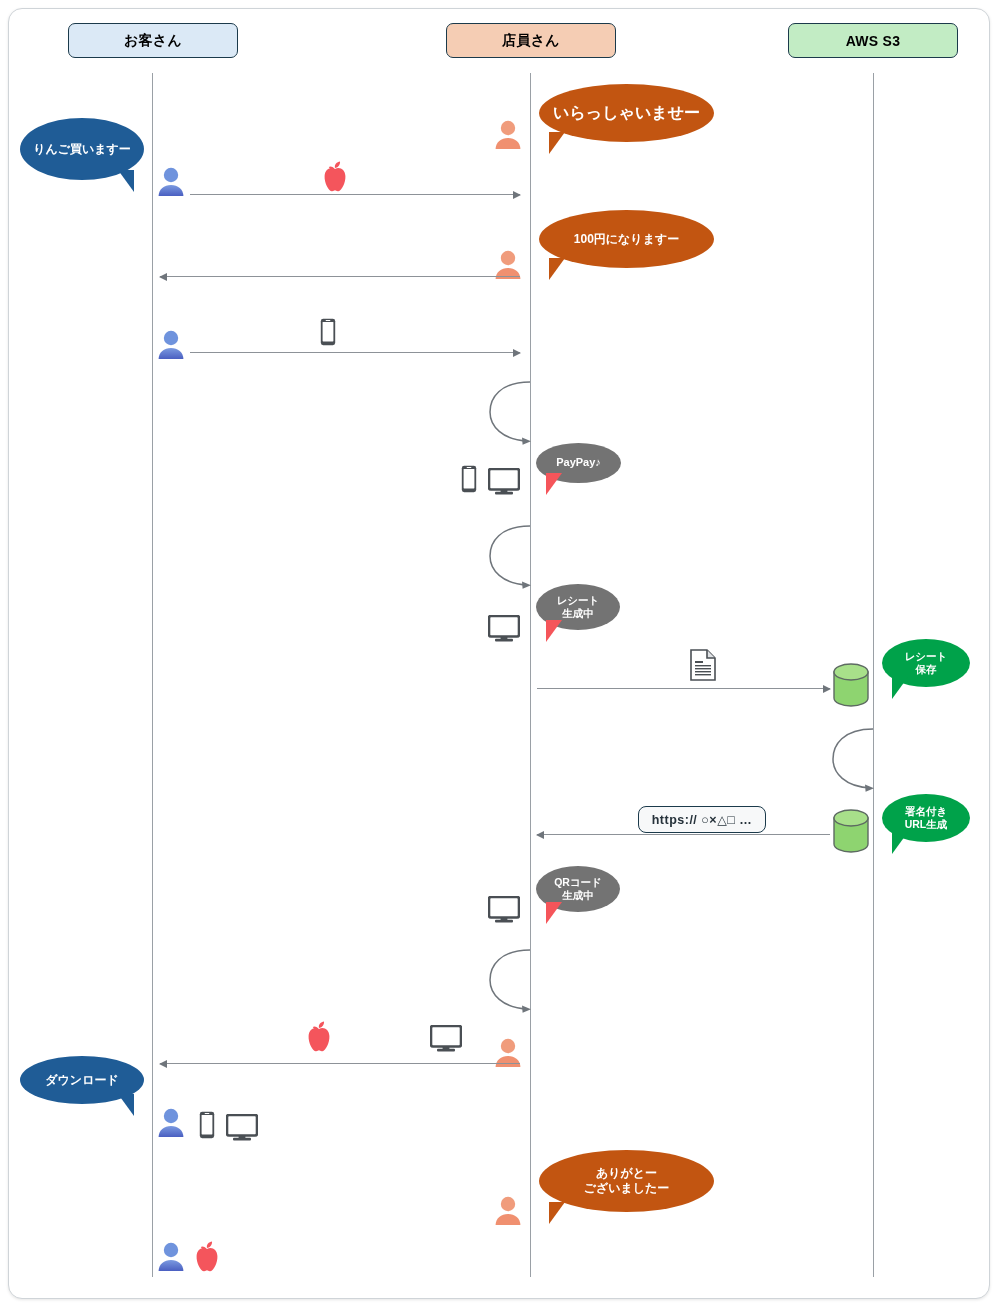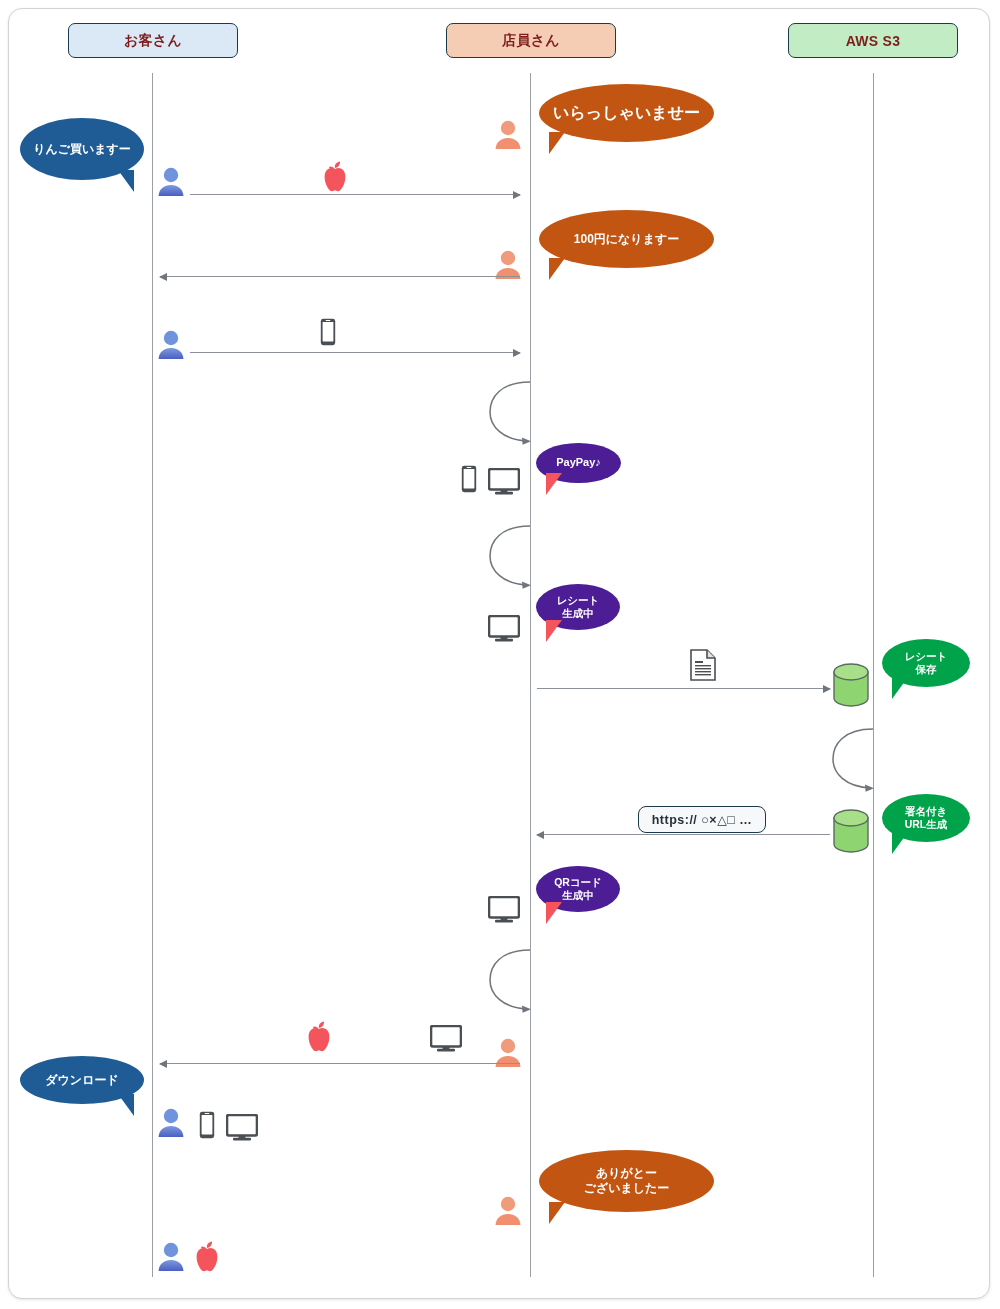--- a/index.html
+++ b/index.html
@@ -23,21 +23,21 @@
   }
 
   
   .lifeline{position:absolute;width:1px;background:#9aa0a6;}
   .actor-box{
     position:absolute;
     box-sizing:border-box;
     border:1.6px solid #1b3a4b;
     border-radius:7px;
     display:flex;align-items:center;justify-content:center;
-    font-size:14px;font-weight:600;color:#7f1d1d;
+    font-size:14px;font-weight:600;color:#000000;
     letter-spacing:.02em;
   }
 
   
   .arrow{position:absolute;height:1px;background:#8d9298;}
   .arrow::after{
     content:"";position:absolute;top:-3.5px;
     width:0;height:0;
     border-top:4px solid transparent;
     border-bottom:4px solid transparent;
@@ -74,21 +74,21 @@
     left:10px;bottom:-12px;
     border-right:16px solid transparent;
     border-top:22px solid currentColor;
   }
   .bubble span{position:relative;z-index:2;}
 
   .b-blue{background:#1f5c96;color:#1f5c96;}
   .b-blue span{color:#fff;}
   .b-brown{background:#c25511;color:#c25511;}
   .b-brown span{color:#fff;}
-  .b-red{background:#4c1d95;color:#f5555a;}
+  .b-red{background:#737373;color:#f5555a;}
   .b-red span{color:#fff;}
   .b-green{background:#00a24a;color:#00a24a;}
   .b-green span{color:#fff;}
 
   
   .icon{position:absolute;}
   .icon svg{display:block;}
 
   
   .url-chip{

